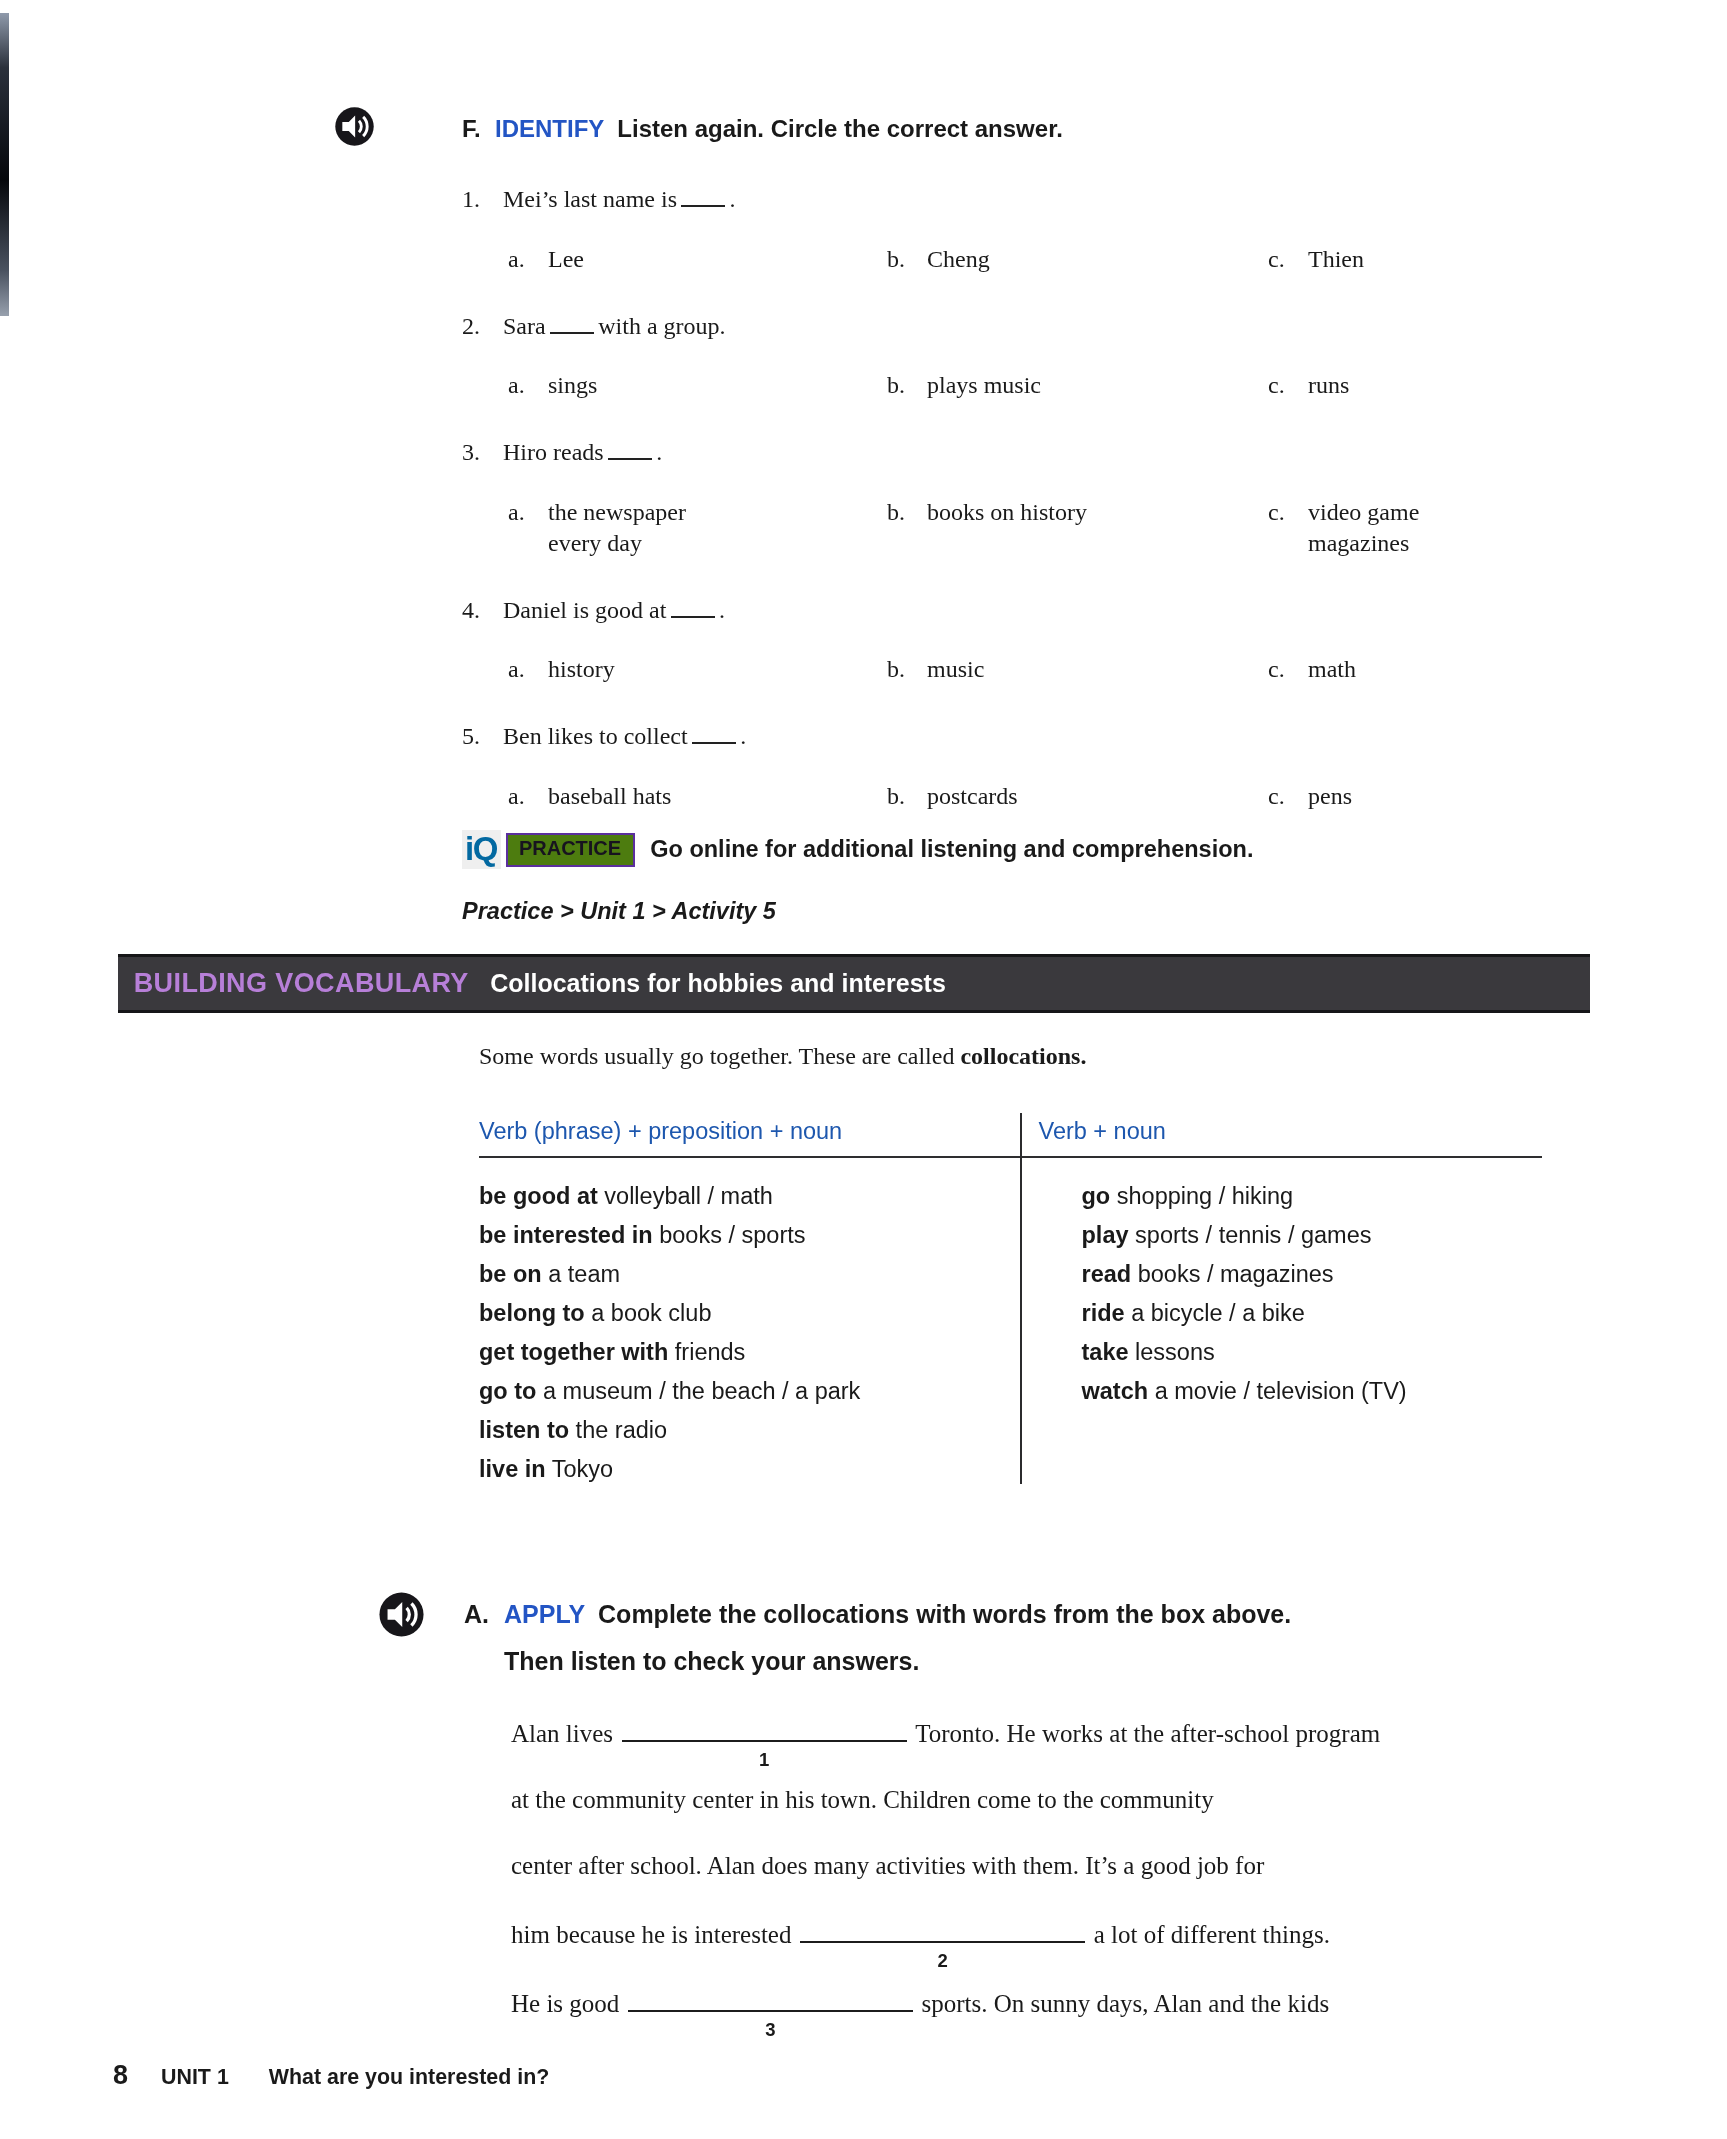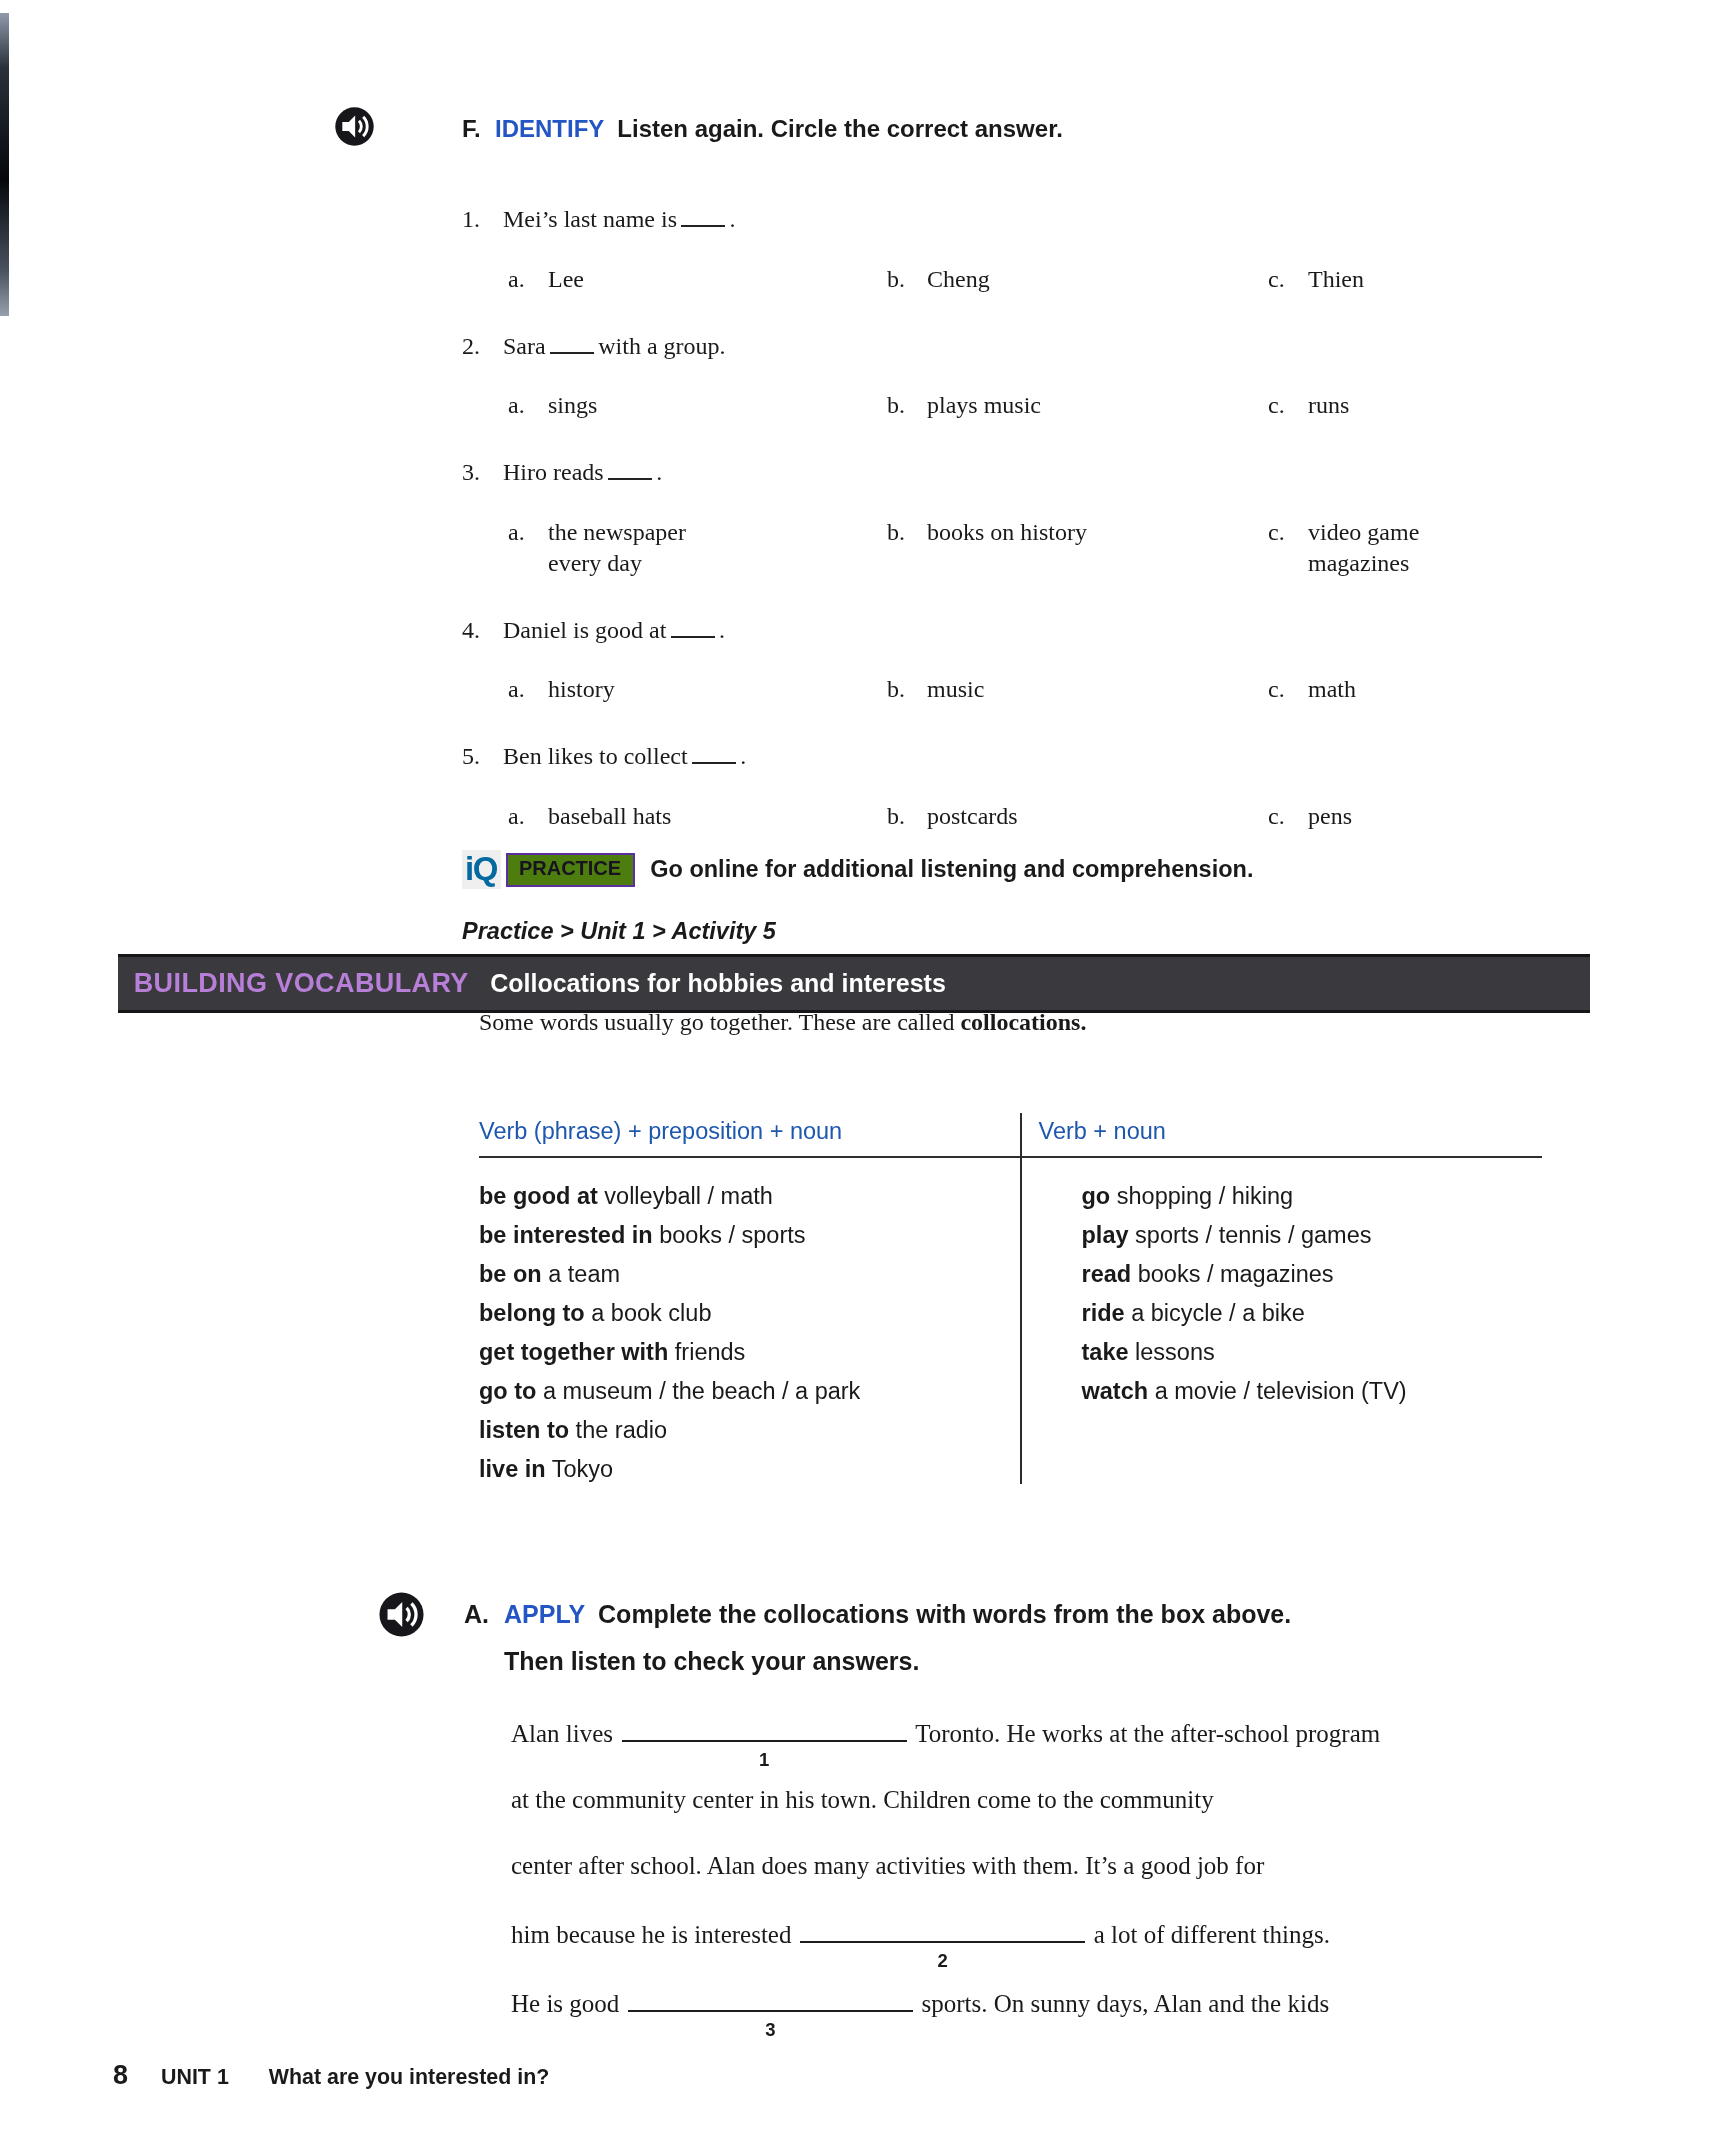--- a/index.html
+++ b/index.html
@@ -7,21 +7,21 @@
         font-family:"Liberation Serif",serif;color:#1a1a1a;}
   
   .bind-strip{position:absolute;left:0;top:13px;width:9.3px;height:303px;
       background:linear-gradient(180deg,#8f9aab 0%,#2b313c 18%,#05070b 55%,#4a5260 85%,#97a0ad 100%);}
   
   .audio{position:absolute;}
   .audio svg{display:block;}
   
   .section-f{position:absolute;left:462px;top:113px;width:1205px;}
   .f-heading{font-family:"Liberation Sans",sans-serif;font-weight:700;font-size:24px;line-height:31px;
-      margin:0 0 57px 0;white-space:nowrap;}
+      margin:0 0 37px 0;white-space:nowrap;}
   .skill-word{color:#2355c4;margin:0 13px 0 14.3px;}
   .q-stem{font-size:24px;line-height:31px;margin:0 0 28.5px 0;white-space:nowrap;}
   .q-num{display:inline-block;width:41px;}
   .q-blank{display:inline-block;width:44px;height:24px;border-bottom:2.1px solid #222;margin:0 4.3px;}
   .opts{display:grid;grid-template-columns:379px 381px auto;padding-left:46px;margin-bottom:33px;
       font-size:24px;line-height:31px;}
   .opt{display:grid;grid-template-columns:40px auto;}
   .opt-l2{min-height:0;}
   
   .iq-row{display:flex;align-items:center;margin-top:18.5px;white-space:nowrap;}
@@ -31,21 +31,21 @@
       background:#4d7c0f;border:2.1px solid #5b2f9e;padding:2.9px 11.4px 4.3px;margin:0 1.4px 0 4.3px;}
   .iq-text{font-family:"Liberation Sans",sans-serif;font-weight:700;font-size:23.5px;margin-left:14.3px;}
   .iq-crumb{font-family:"Liberation Sans",sans-serif;font-weight:700;font-style:italic;font-size:23.5px;
       margin-top:29px;}
   
   .bv-bar{position:absolute;left:118px;top:954px;width:1472px;height:53px;background:#3a393d;
       border-top:3.6px solid #161618;border-bottom:3.6px solid #161618;display:flex;align-items:center;
       font-family:"Liberation Sans",sans-serif;font-weight:700;}
   .bv-title{color:#b77fd8;font-size:27px;margin-left:15.7px;letter-spacing:0.4px;}
   .bv-sub{color:#ffffff;font-size:25px;margin-left:21.4px;}
-  .bv-intro{position:absolute;left:479px;top:1009px;font-size:24px;}
+  .bv-intro{position:absolute;left:479px;top:1043px;font-size:24px;}
   .bv-intro b{font-weight:700;}
   .colloc{position:absolute;left:479px;top:1116px;width:1063px;
       font-family:"Liberation Sans",sans-serif;font-size:23.5px;}
   .colloc-head{display:grid;grid-template-columns:541px 1fr;color:#1d57ae;line-height:31px;}
   .colloc-head .rcell{padding-left:18.5px;}
   .colloc-rule{height:2.9px;background:#2e2e30;margin-top:8.6px;}
   .colloc-body{display:grid;grid-template-columns:541px 1fr;padding-top:18.5px;}
   .colloc-body .rcell{padding-left:18.5px;margin-left:43px;}
   .colloc-row{line-height:39px;white-space:nowrap;}
   .colloc-row b{font-weight:700;}

